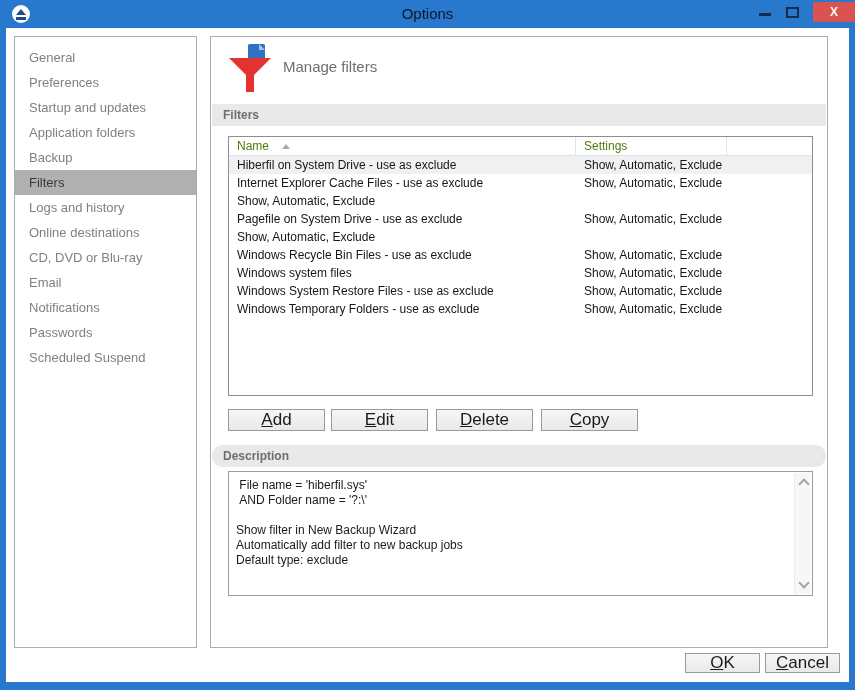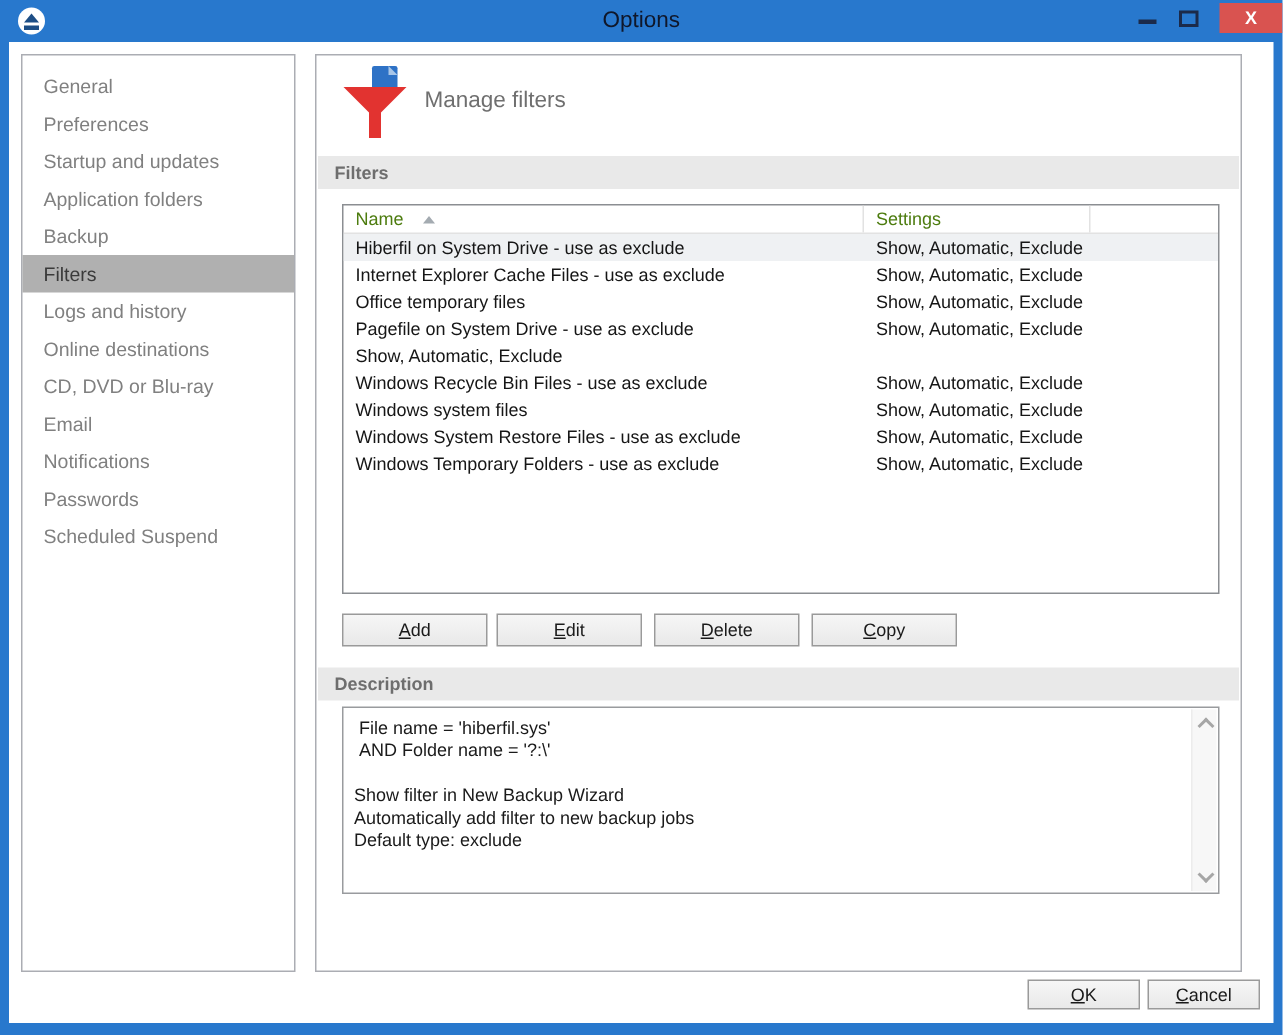--- a/index.html
+++ b/index.html
@@ -40,39 +40,39 @@
   .main { left:204px; top:8px; width:618px; height:612px; }
   
   .mf-icon { position:absolute; left:16px; top:6px; width:46px; height:52px; }
   .mf-title { position:absolute; left:72px; top:21px; font-size:15px; color:#6f6f6f; }
   
   .group-bar {
     position:absolute; left:1px; right:1px; height:22px; background:#e9e9e9;
     font-size:12px; font-weight:bold; color:#6e6e6e; line-height:22px; padding-left:11px;
   }
   .bar-filters { top:67px; }
-  .bar-desc { top:408px; }
+  .bar-desc { top:408px;border-radius:11px; }
   
   .ftable { position:absolute; left:17px; top:99px; width:585px; height:260px; border:1px solid #8b8e92; background:#fff; overflow:hidden; }
   .thead { display:flex; height:19px; border-bottom:1px solid #e2e2e2; font-size:12px; color:#4d7c0f; }
   .th { line-height:19px; padding-left:8px; border-right:1px solid #e2e2e2; }
   .th-name { width:347px; }
   .th-settings { width:151px; }
   .th-rest { flex:1; border-right:none; }
   .sort-arrow { display:inline-block; margin-left:10px; width:0; height:0;
     border-left:4px solid transparent; border-right:4px solid transparent;
     border-bottom:5px solid #a4abb1; vertical-align:middle; }
   .trow { display:flex; height:18px; font-size:12px; color:#161616; }
   .trow.selected { background:#eff1f3; }
   .td { line-height:18px; padding-left:8px; white-space:nowrap; overflow:hidden; }
   .td-name { width:347px; }
   .td-settings { width:151px; }
   
   .act-btn, .foot-btn {
-    position:absolute; height:22px; width:97px; font-size:12px; color:#1a1a1a;
+    position:absolute; height:22px; width:97px; font-size:17px; color:#1a1a1a;
     background:linear-gradient(#f6f6f6,#e9e9e9); border:1px solid #9a9a9a;
     line-height:20px; cursor:default; font-family:"Liberation Sans", sans-serif;
   }
   .act-btn { top:372px; }
   
   .desc-box { position:absolute; left:17px; top:434px; width:585px; height:125px; border:1px solid #999b9e; background:#fff; }
   .desc-lines { position:absolute; left:0; top:6px; right:22px; font-size:12px; color:#1a1a1a; line-height:15px; padding-left:7px; white-space:pre-wrap; }
   .scrollstrip { position:absolute; top:1px; bottom:1px; right:1px; width:17px; background:#f7f7f7; border-left:1px solid #ececec; }
   .chev { position:absolute; left:4px; width:8px; height:8px; }
   .chev:before { content:""; position:absolute; left:1px; top:1px; width:6px; height:6px;
@@ -144,21 +144,20 @@
         <div id="table-rows">
             <div class="trow selected">
               <div class="td td-name">Hiberfil on System Drive - use as exclude</div>
               <div class="td td-settings">Show, Automatic, Exclude</div>
             </div>
             <div class="trow">
               <div class="td td-name">Internet Explorer Cache Files - use as exclude</div>
               <div class="td td-settings">Show, Automatic, Exclude</div>
             </div>
             <div class="trow">
-              <div class="td td-name">Office temporary files</div>
               <div class="td td-settings">Show, Automatic, Exclude</div>
             </div>
             <div class="trow">
               <div class="td td-name">Pagefile on System Drive - use as exclude</div>
               <div class="td td-settings">Show, Automatic, Exclude</div>
             </div>
             <div class="trow">
               <div class="td td-settings">Show, Automatic, Exclude</div>
             </div>
             <div class="trow">

